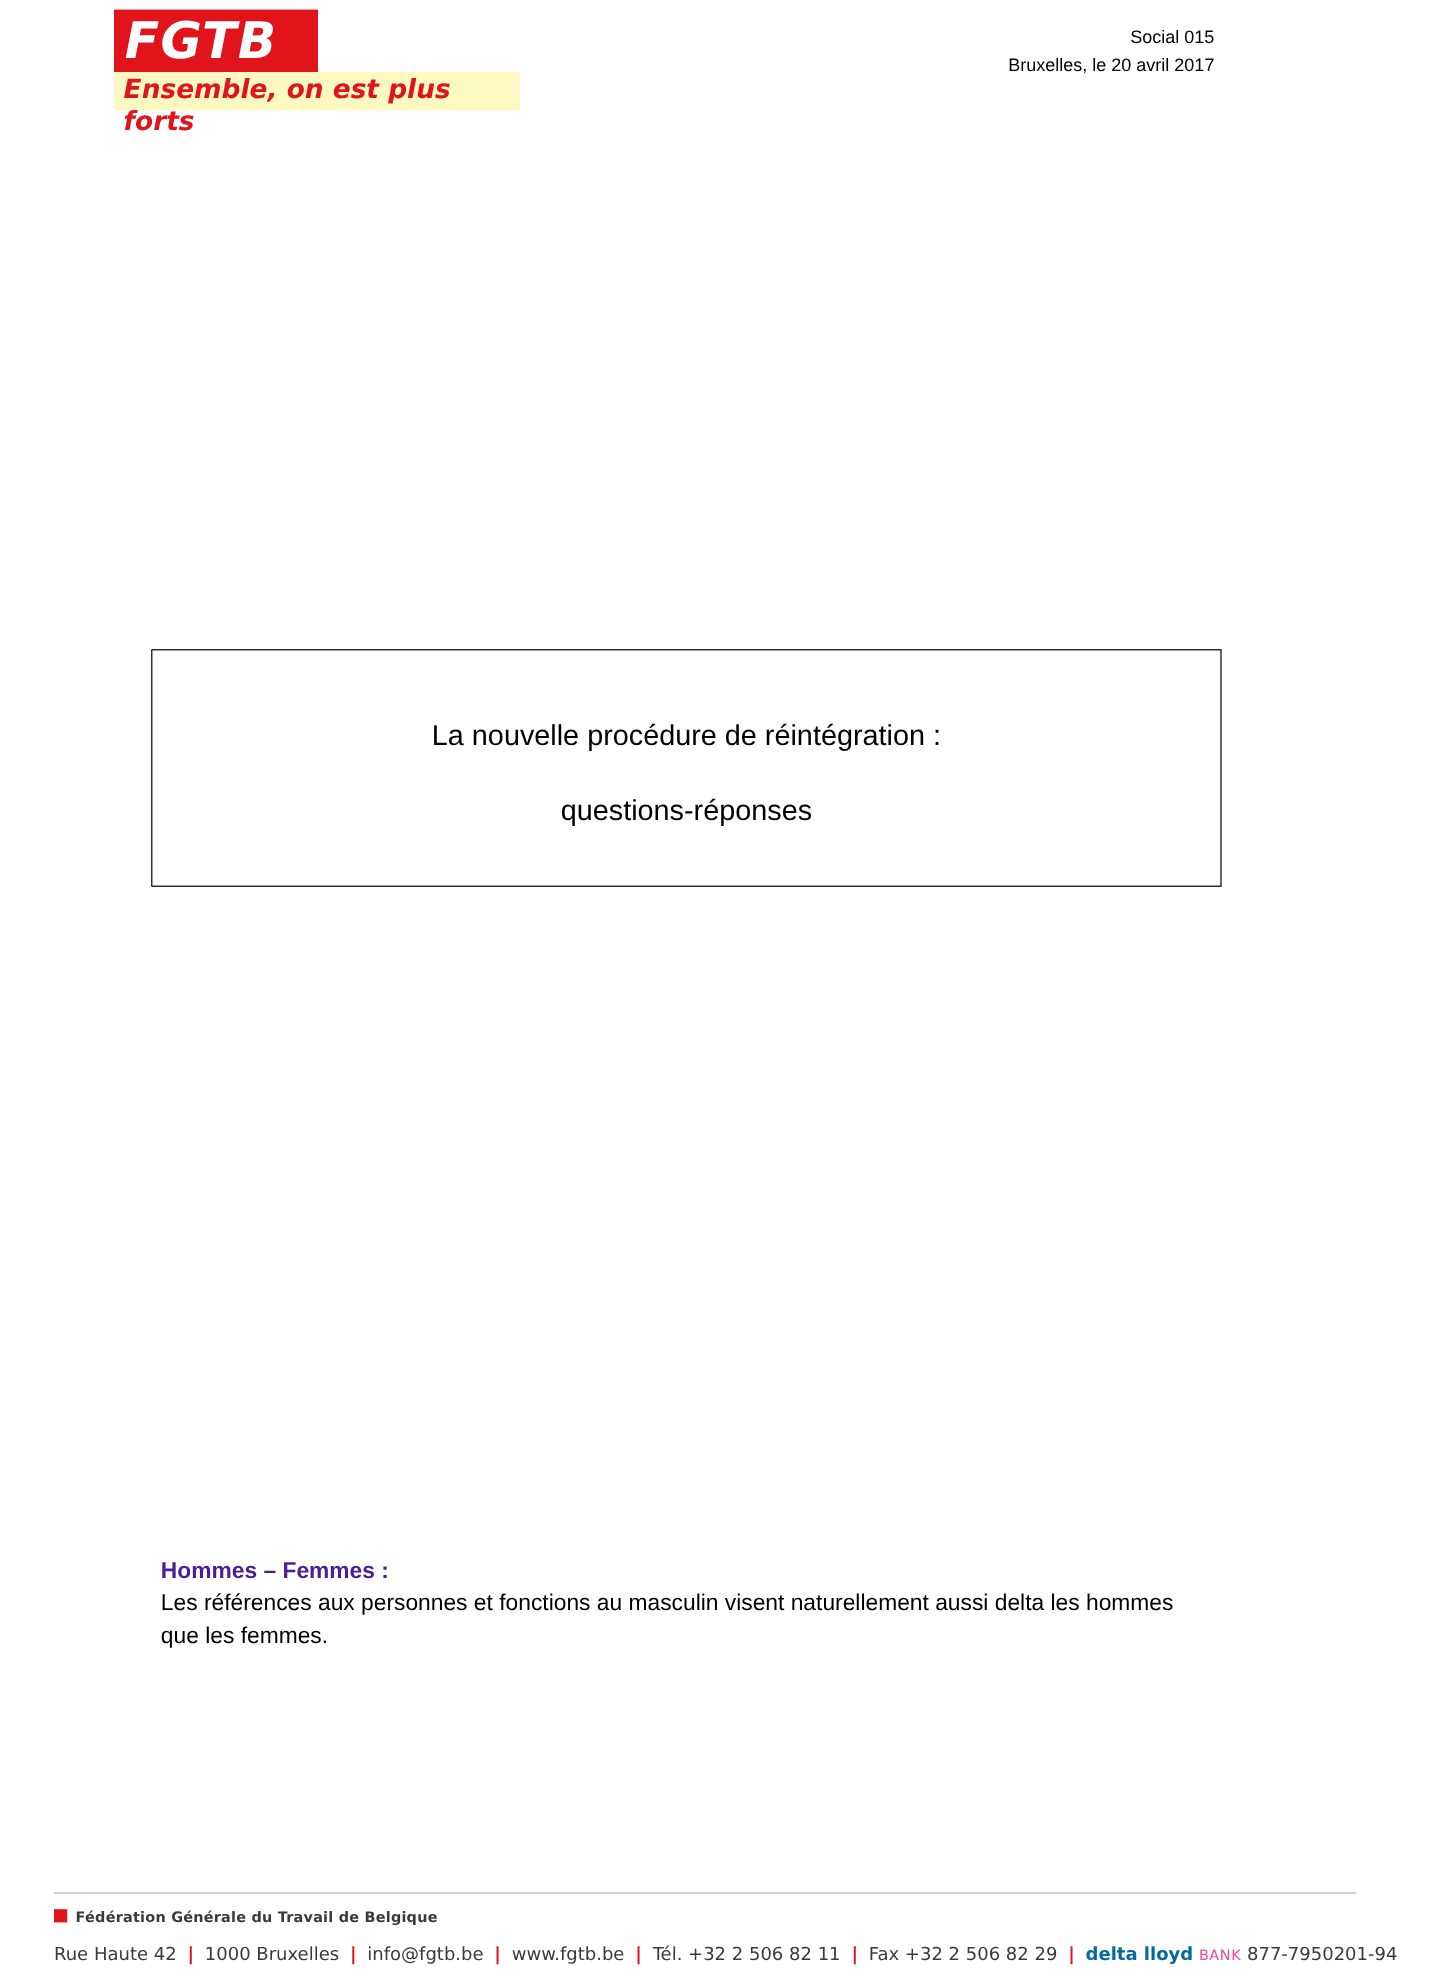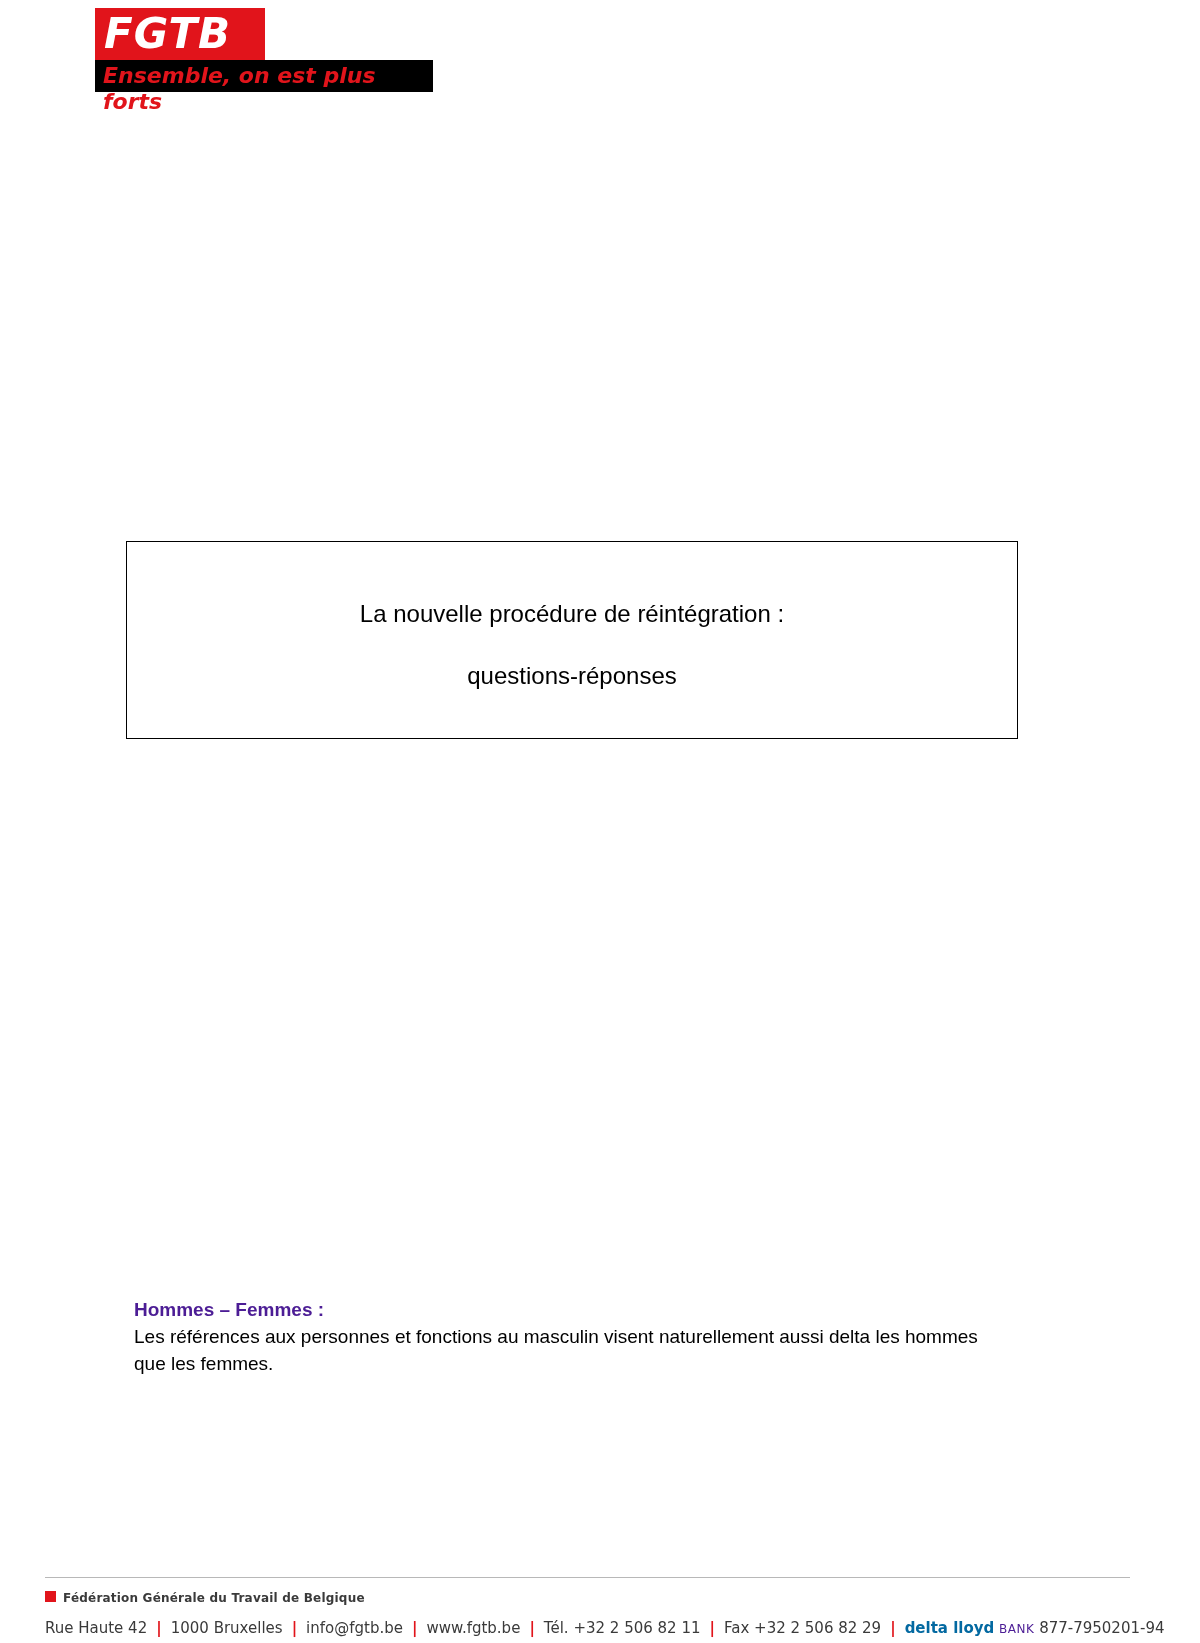--- a/index.html
+++ b/index.html
@@ -53,21 +53,21 @@
     line-height: 48px;
     letter-spacing: 1px;
     color: #ffffff;
   }
   .logo-yellow {
     position: absolute;
     left: 0;
     top: 52px;
     width: 338px;
     height: 32px;
-    background: #000000;
+    background: #fef9c3;
   }
   .logo-yellow-text {
     position: absolute;
     left: 8px;
     top: 3px;
     font-family: "DejaVu Sans", sans-serif;
     font-weight: bold;
     font-style: italic;
     font-size: 22px;
     line-height: 26px;
@@ -175,39 +175,43 @@
     font-weight: bold;
     margin: 0 9px;
   }
   .bank-name {
     font-weight: bold;
     color: #0369a1;
   }
   .bank-word {
     font-size: 12px;
     letter-spacing: 0.5px;
-    color: #4c1d95;
+    color: #ec4899;
   }
 </style>
 </head>
 <body>
 
 <div class="page">
 
   <div class="header">
 
     <div class="logo">
       <div class="logo-red">
         <div class="logo-red-text">FGTB</div>
       </div>
       <div class="logo-yellow">
         <div class="logo-yellow-text">Ensemble, on est plus forts</div>
       </div>
     </div>
 
+    <div class="header-meta">
+      <div>Social 015</div>
+      <div>Bruxelles, le 20 avril 2017</div>
+    </div>
 
   </div>
 
   <div class="title-box">
     <div class="title-line title-line-1">La nouvelle procédure de réintégration :</div>
     <div class="title-line title-line-2">questions-réponses</div>
   </div>
 
   <div class="note">
     <div class="note-title">Hommes – Femmes :</div>

